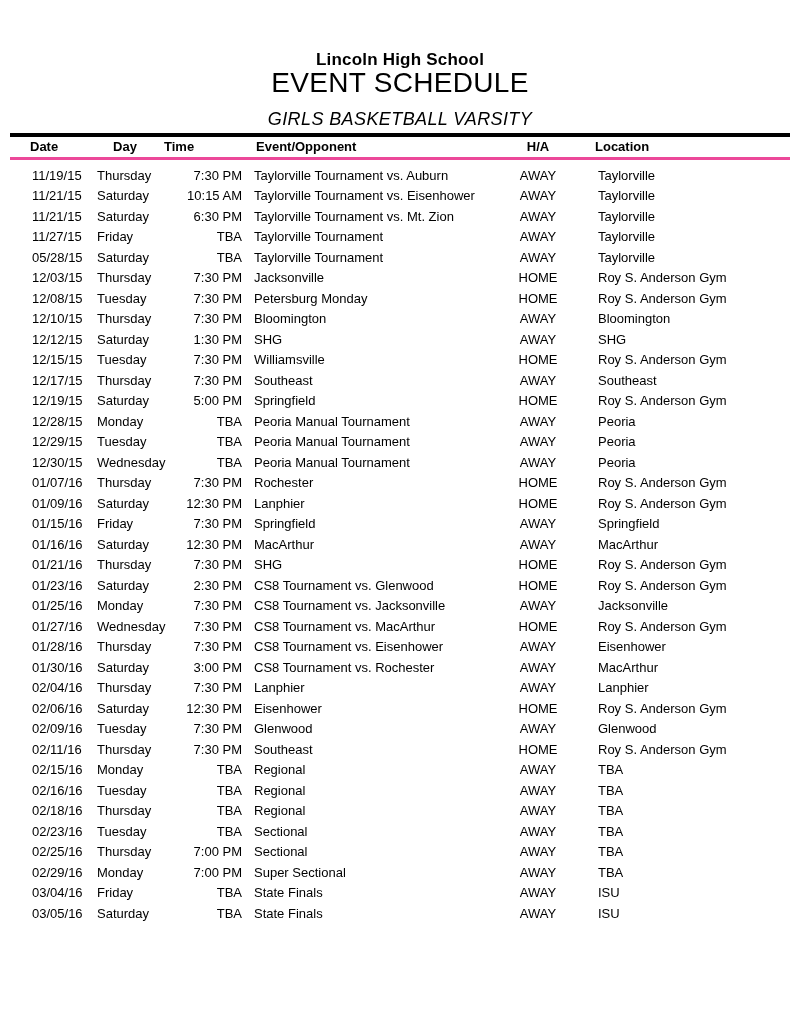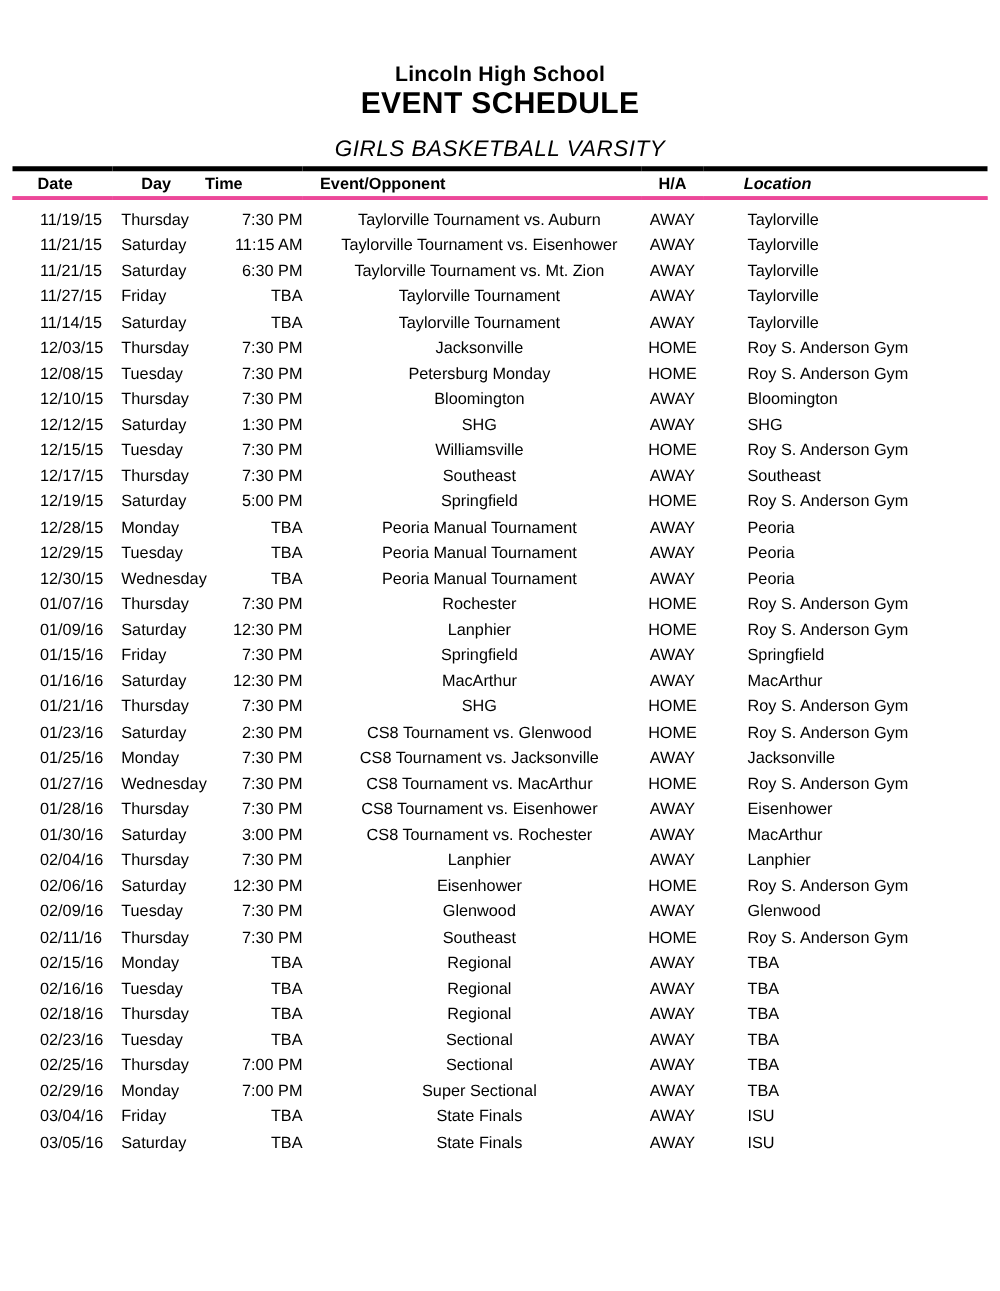--- a/index.html
+++ b/index.html
@@ -16,22 +16,22 @@
 
   
   .titles { text-align: center; padding-top: 9px; }
   .school-name {
     font-size: 17px;
     font-weight: bold;
     line-height: 22px;
     letter-spacing: 0.2px;
   }
   .schedule-title {
-    font-size: 24px;
-    font-weight: bold;
+    font-size: 28px;
+    font-weight: normal;
     line-height: 23px;
     letter-spacing: 0.3px;
   }
   .team-subtitle {
     font-size: 18px;
     font-style: italic;
     font-weight: normal;
     margin-top: 15px;
     letter-spacing: 0.4px;
   }
@@ -63,33 +63,33 @@
     font-size: 13px;
     text-align: left;
     vertical-align: middle;
     white-space: nowrap;
   }
   th.h-date  { padding-left: 20px; }
   th.h-day   { text-align: center; }
   th.h-time  { padding-left: 4px; }
   th.h-event { padding-left: 14px; }
   th.h-ha    { text-align: center; }
-  th.h-loc   { padding-left: 32px; font-style: italic; }
+  th.h-loc   { padding-left: 32px; }
 
   tbody::before { content: ""; display: table-row; height: 7px; }
   tbody tr { height: 20.5px; }
   tbody td {
     vertical-align: middle;
     white-space: nowrap;
     font-size: 13px;
   }
   td.d-date  { padding-left: 22px; }
   td.d-day   { padding-left: 7px; }
   td.d-time  { text-align: right; }
-  td.d-event { padding-left: 12px; text-align: center; }
+  td.d-event { padding-left: 12px; }
   td.d-ha    { text-align: center; }
   td.d-loc   { padding-left: 35px; }
 
   
   .footer-rule {
     position: absolute;
     top: 1011px;
     left: 10px;
     width: 790px;
     height: 3px;
@@ -138,21 +138,21 @@
           <td class="d-date">11/19/15</td>
           <td class="d-day">Thursday</td>
           <td class="d-time">7:30 PM</td>
           <td class="d-event">Taylorville Tournament vs. Auburn</td>
           <td class="d-ha">AWAY</td>
           <td class="d-loc">Taylorville</td>
         </tr>
         <tr>
           <td class="d-date">11/21/15</td>
           <td class="d-day">Saturday</td>
-          <td class="d-time">11:15 AM</td>
+          <td class="d-time">10:15 AM</td>
           <td class="d-event">Taylorville Tournament  vs. Eisenhower</td>
           <td class="d-ha">AWAY</td>
           <td class="d-loc">Taylorville</td>
         </tr>
         <tr>
           <td class="d-date">11/21/15</td>
           <td class="d-day">Saturday</td>
           <td class="d-time">6:30 PM</td>
           <td class="d-event">Taylorville Tournament vs. Mt. Zion</td>
           <td class="d-ha">AWAY</td>
@@ -160,21 +160,21 @@
         </tr>
         <tr>
           <td class="d-date">11/27/15</td>
           <td class="d-day">Friday</td>
           <td class="d-time">TBA</td>
           <td class="d-event">Taylorville Tournament</td>
           <td class="d-ha">AWAY</td>
           <td class="d-loc">Taylorville</td>
         </tr>
         <tr>
-          <td class="d-date">11/14/15</td>
+          <td class="d-date">05/28/15</td>
           <td class="d-day">Saturday</td>
           <td class="d-time">TBA</td>
           <td class="d-event">Taylorville Tournament</td>
           <td class="d-ha">AWAY</td>
           <td class="d-loc">Taylorville</td>
         </tr>
         <tr>
           <td class="d-date">12/03/15</td>
           <td class="d-day">Thursday</td>
           <td class="d-time">7:30 PM</td>

